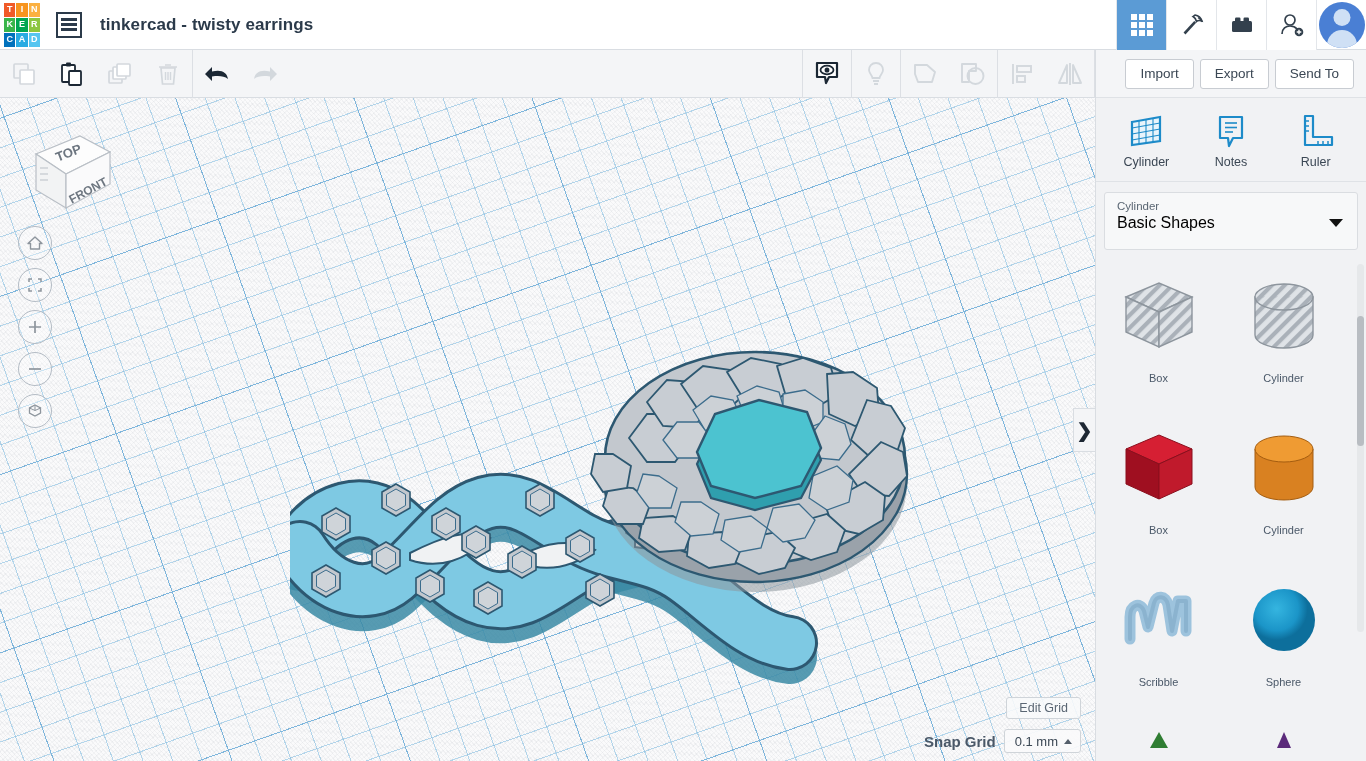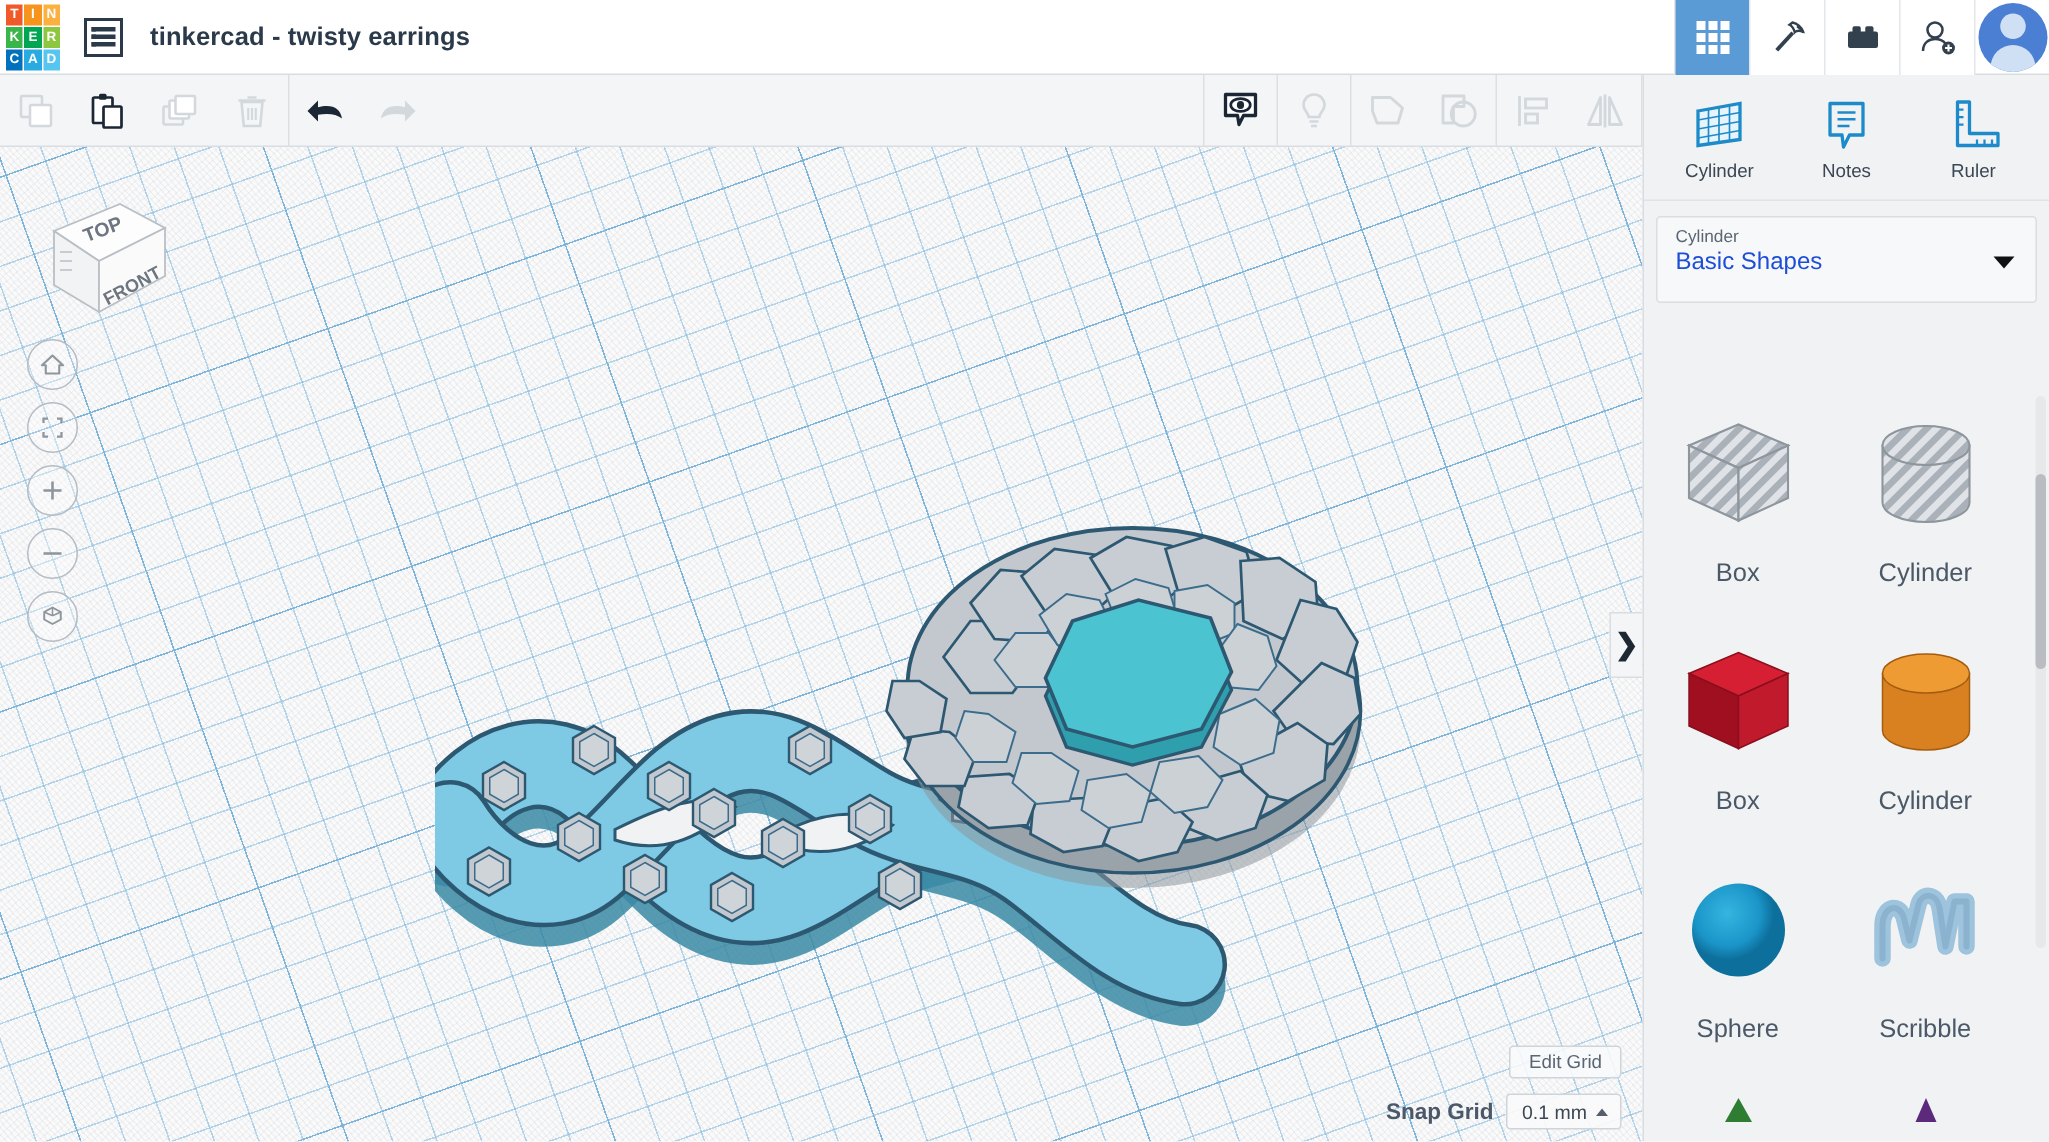--- a/index.html
+++ b/index.html
@@ -103,36 +103,36 @@
   .tooltile {
     display:flex; flex-direction: column; align-items:center; gap: 4px; cursor: pointer; width: 78px;
   }
   .tooltile span { font-size: 12.5px; color: #3b4754; }
   .shapeselect {
     margin: 10px 8px 0 8px; height: 58px; background: #f7f8f9;
     border: 1px solid #dadde1; border-radius: 3px; position: relative;
     padding: 7px 12px; cursor: pointer;
   }
   .shapeselect .lbl { font-size: 11.5px; color: #5a6673; }
-  .shapeselect .val { font-size: 16px; color: #1d4ed8; margin-top: 2px; }
+  .shapeselect .val { font-size: 16px; color: #000000; margin-top: 2px; }
   .caret {
     position:absolute; right: 14px; top: 26px;
     width: 0; height: 0; border-left: 7px solid transparent; border-right: 7px solid transparent;
     border-top: 8px solid #111111;
   }
   .shapegrid {
     position: absolute; top: 200px; left: 0; width: 271px; height: 511px;
     overflow: hidden; background: #f1f2f4; padding-top: 14px;
   }
   .srow { display: flex; }
   .scell {
     width: 125px; height: 152px; display:flex; flex-direction: column;
     align-items:center; justify-content:flex-start; cursor:pointer; padding-top: 8px;
   }
-  .scell .cap { font-size: 17px; color: #4a5868; margin-top: 8px; text-align: right; }
+  .scell .cap { font-size: 11px; color: #4a5868; margin-top: 8px; text-align: right; }
   .thumb { width: 92px; height: 92px; display:flex; align-items:center; justify-content:center; }
   .vscroll {
     position: absolute; right: 3px; top: 14px; width: 7px; height: 368px;
     background: #e6e8ea; border-radius: 4px;
   }
   .vthumb {
     position:absolute; top: 52px; left: 0; width: 7px; height: 130px;
     background: #b9bdc2; border-radius: 4px; cursor: pointer;
   }
 
@@ -498,20 +498,25 @@
     <div class="snaprow">
       <span class="snaplabel">Snap Grid</span>
       <div class="snapselect">
         <span>0.1 mm</span>
         <span class="upcaret"></span>
       </div>
     </div>
   </div>
 
   <div class="rightpanel">
+    <div class="actionrow">
+      <div class="actbtn">Import</div>
+      <div class="actbtn">Export</div>
+      <div class="actbtn">Send To</div>
+    </div>
 
     <div class="toolsrow">
       <div class="tooltile">
         <svg width="40" height="40" viewBox="0 0 40 40">
           <polygon points="6,11 34,6 34,30 6,34" fill="#e8f4fb" stroke="#1d8bc9" stroke-width="2.2"></polygon>
           <g stroke="#1d8bc9" stroke-width="1.1">
             <path d="M13,9.7 L13,33"></path>
               <path d="M20,8.5 L20,32"></path>
               <path d="M27,7.3 L27,31"></path>
             <path d="M6,17 L34,12"></path>
@@ -602,41 +607,41 @@
             </svg>
           </div>
           <div class="cap">Cylinder</div>
         </div>
       </div>
 
       <div class="srow">
         <div class="scell">
           <div class="thumb">
             <svg width="86" height="86" viewBox="0 0 86 86">
+              <path d="M14 60 L14 38 C14 26 24 22 28 32 L32 48 L38 24 C40 16 50 16 52 26 L56 52 L62 22 L70 22 L70 52" fill="none" stroke="#9dc3dd" stroke-width="11" stroke-linejoin="round" stroke-linecap="round"></path>
+              <path d="M14 60 L14 38 C14 26 24 22 28 32 L32 48 L38 24 C40 16 50 16 52 26 L56 52 L62 22 L70 22 L70 52" fill="none" stroke="#7fa9c6" stroke-width="4" stroke-linejoin="round" stroke-linecap="round" opacity=".6"></path>
+            </svg>
+          </div>
+          <div class="cap">Scribble</div>
+        </div>
+        <div class="scell">
+          <div class="thumb">
+            <svg width="86" height="86" viewBox="0 0 86 86">
               <defs>
                 <radialGradient id="sphg" cx="38%" cy="32%">
                   <stop offset="0%" stop-color="#35b5e0"></stop>
                   <stop offset="70%" stop-color="#1b95c8"></stop>
                   <stop offset="100%" stop-color="#0d6f9c"></stop>
                 </radialGradient>
               </defs>
               <circle cx="43" cy="41" r="31" fill="url(#sphg)"></circle>
             </svg>
           </div>
           <div class="cap">Sphere</div>
         </div>
-        <div class="scell">
-          <div class="thumb">
-            <svg width="86" height="86" viewBox="0 0 86 86">
-              <path d="M14 60 L14 38 C14 26 24 22 28 32 L32 48 L38 24 C40 16 50 16 52 26 L56 52 L62 22 L70 22 L70 52" fill="none" stroke="#9dc3dd" stroke-width="11" stroke-linejoin="round" stroke-linecap="round"></path>
-              <path d="M14 60 L14 38 C14 26 24 22 28 32 L32 48 L38 24 C40 16 50 16 52 26 L56 52 L62 22 L70 22 L70 52" fill="none" stroke="#7fa9c6" stroke-width="4" stroke-linejoin="round" stroke-linecap="round" opacity=".6"></path>
-            </svg>
-          </div>
-          <div class="cap">Scribble</div>
-        </div>
       </div>
 
       <div class="srow">
         <div class="scell">
           <div class="thumb" style="align-items:flex-start">
             <svg width="86" height="20" viewBox="0 0 86 20">
               <polygon points="43,4 52,20 34,20" fill="#2f7d32"></polygon>
             </svg>
           </div>
         </div>

